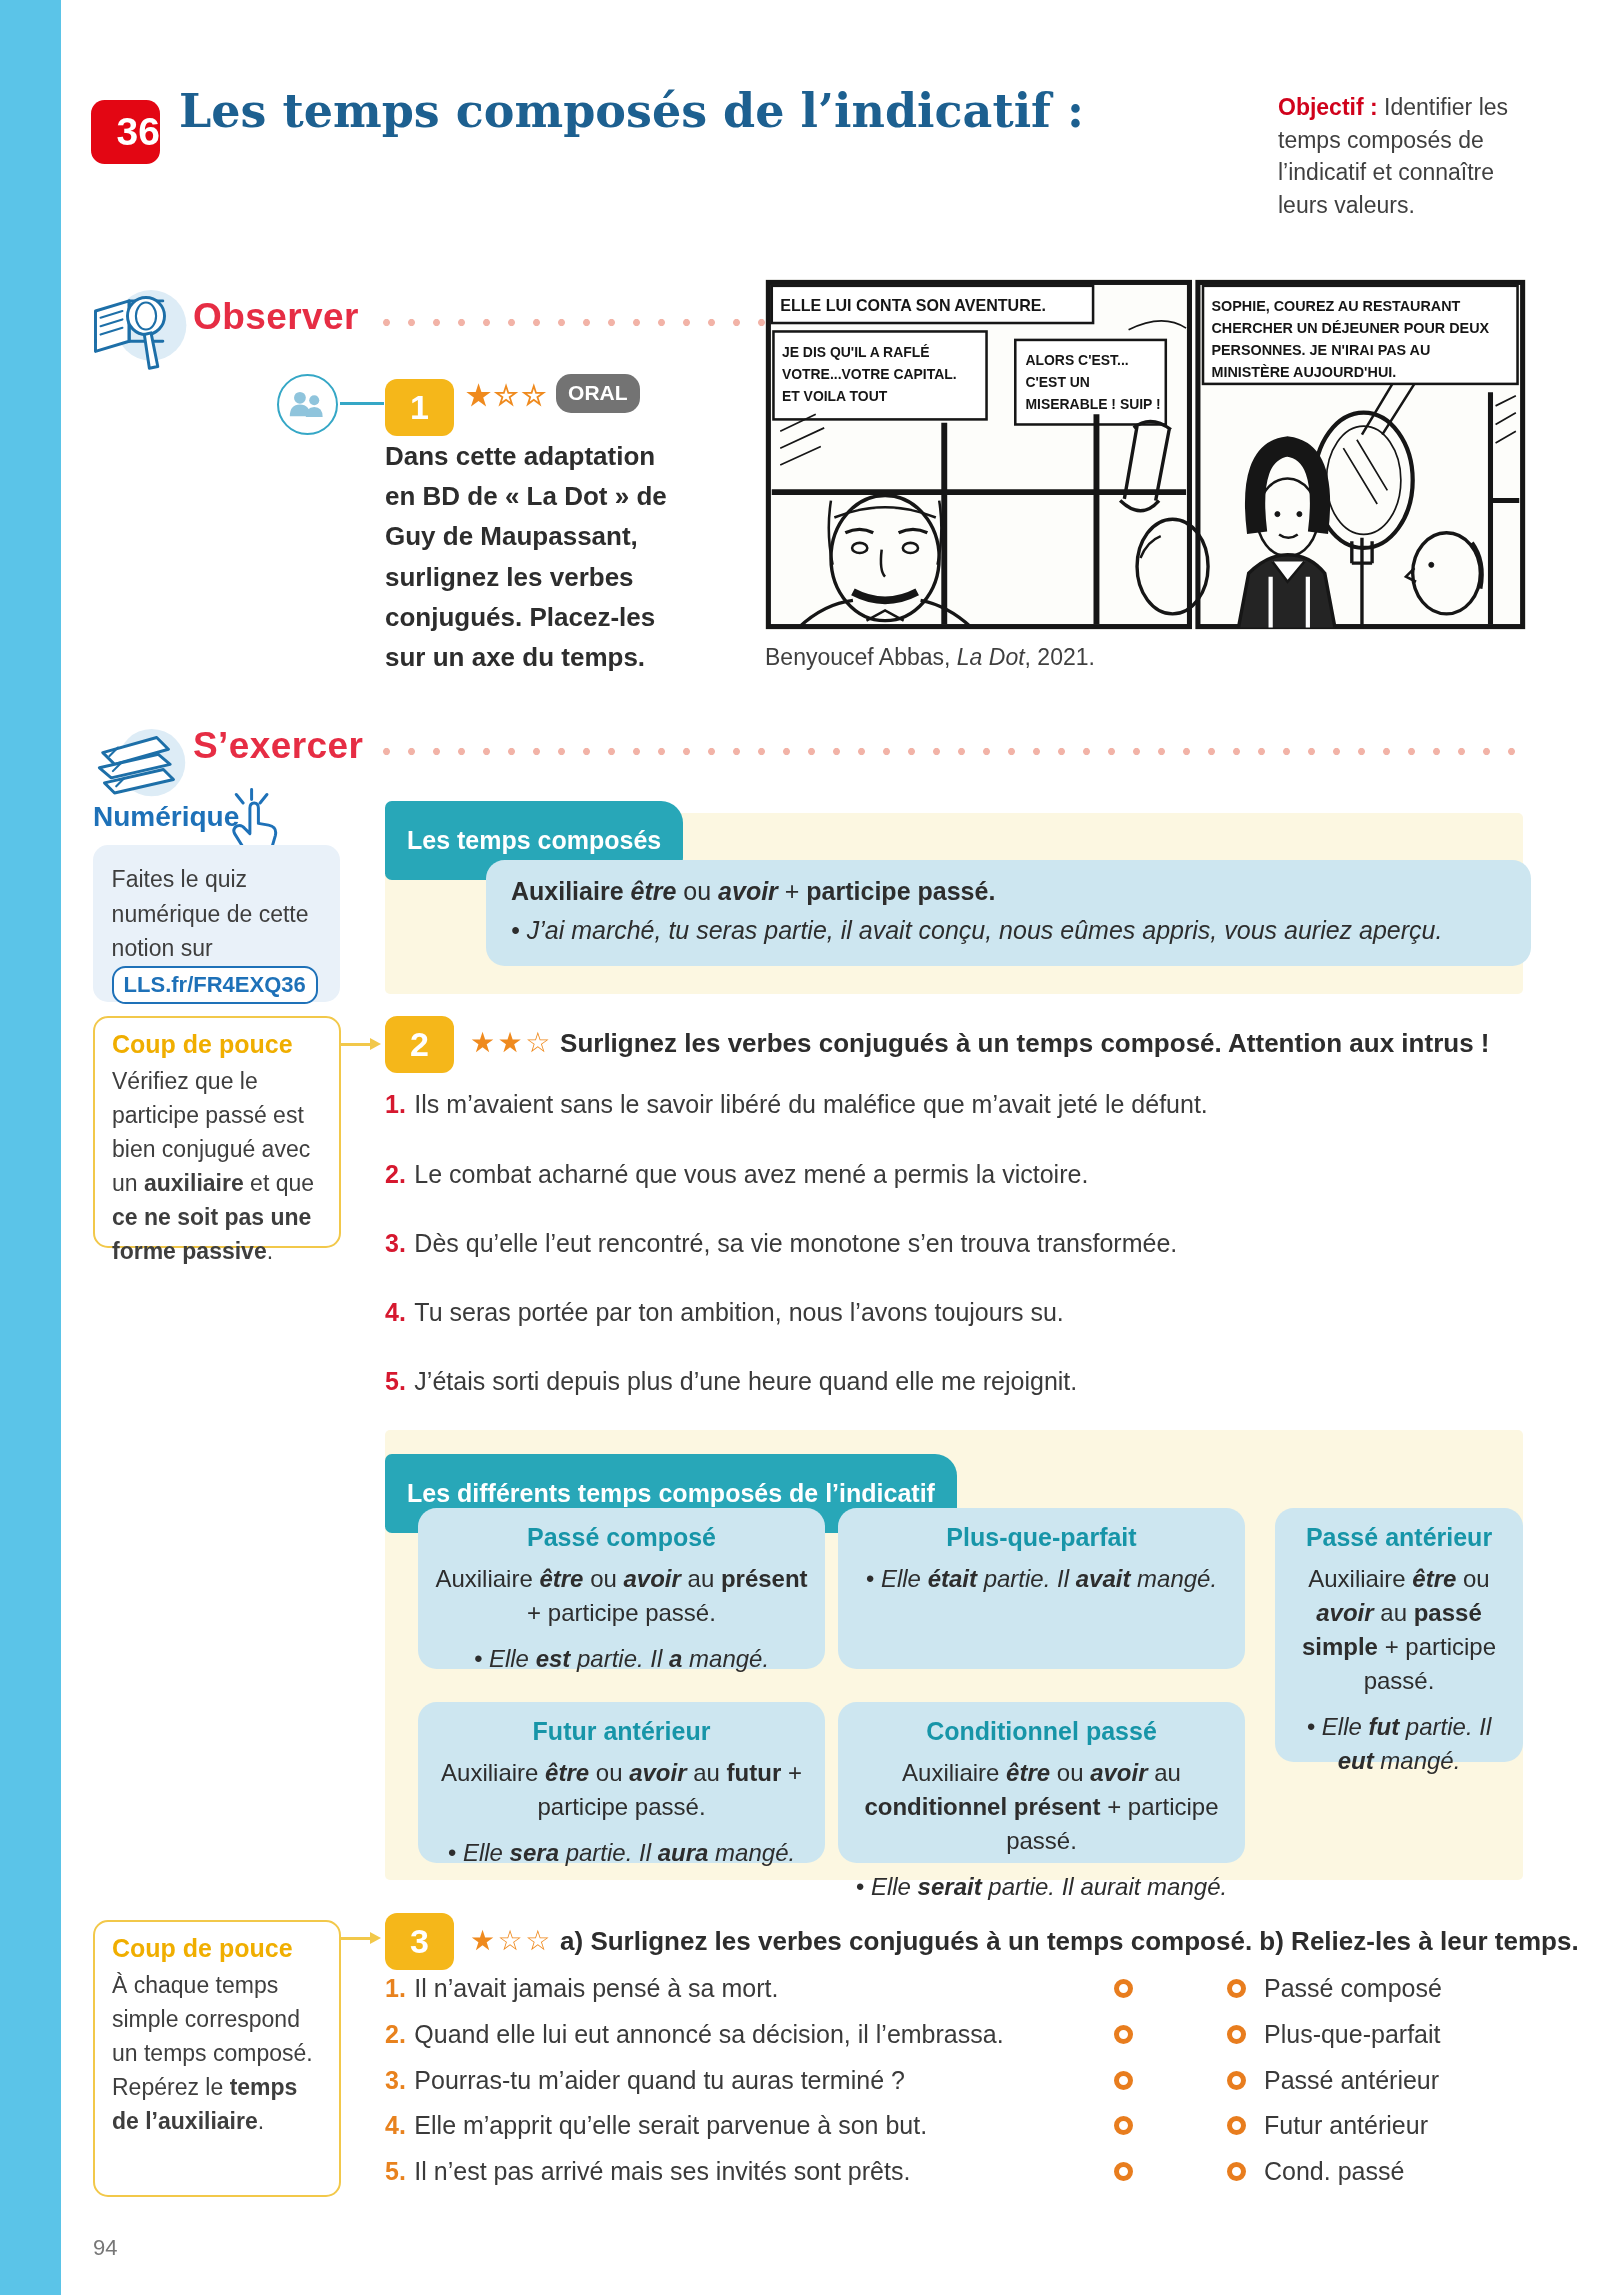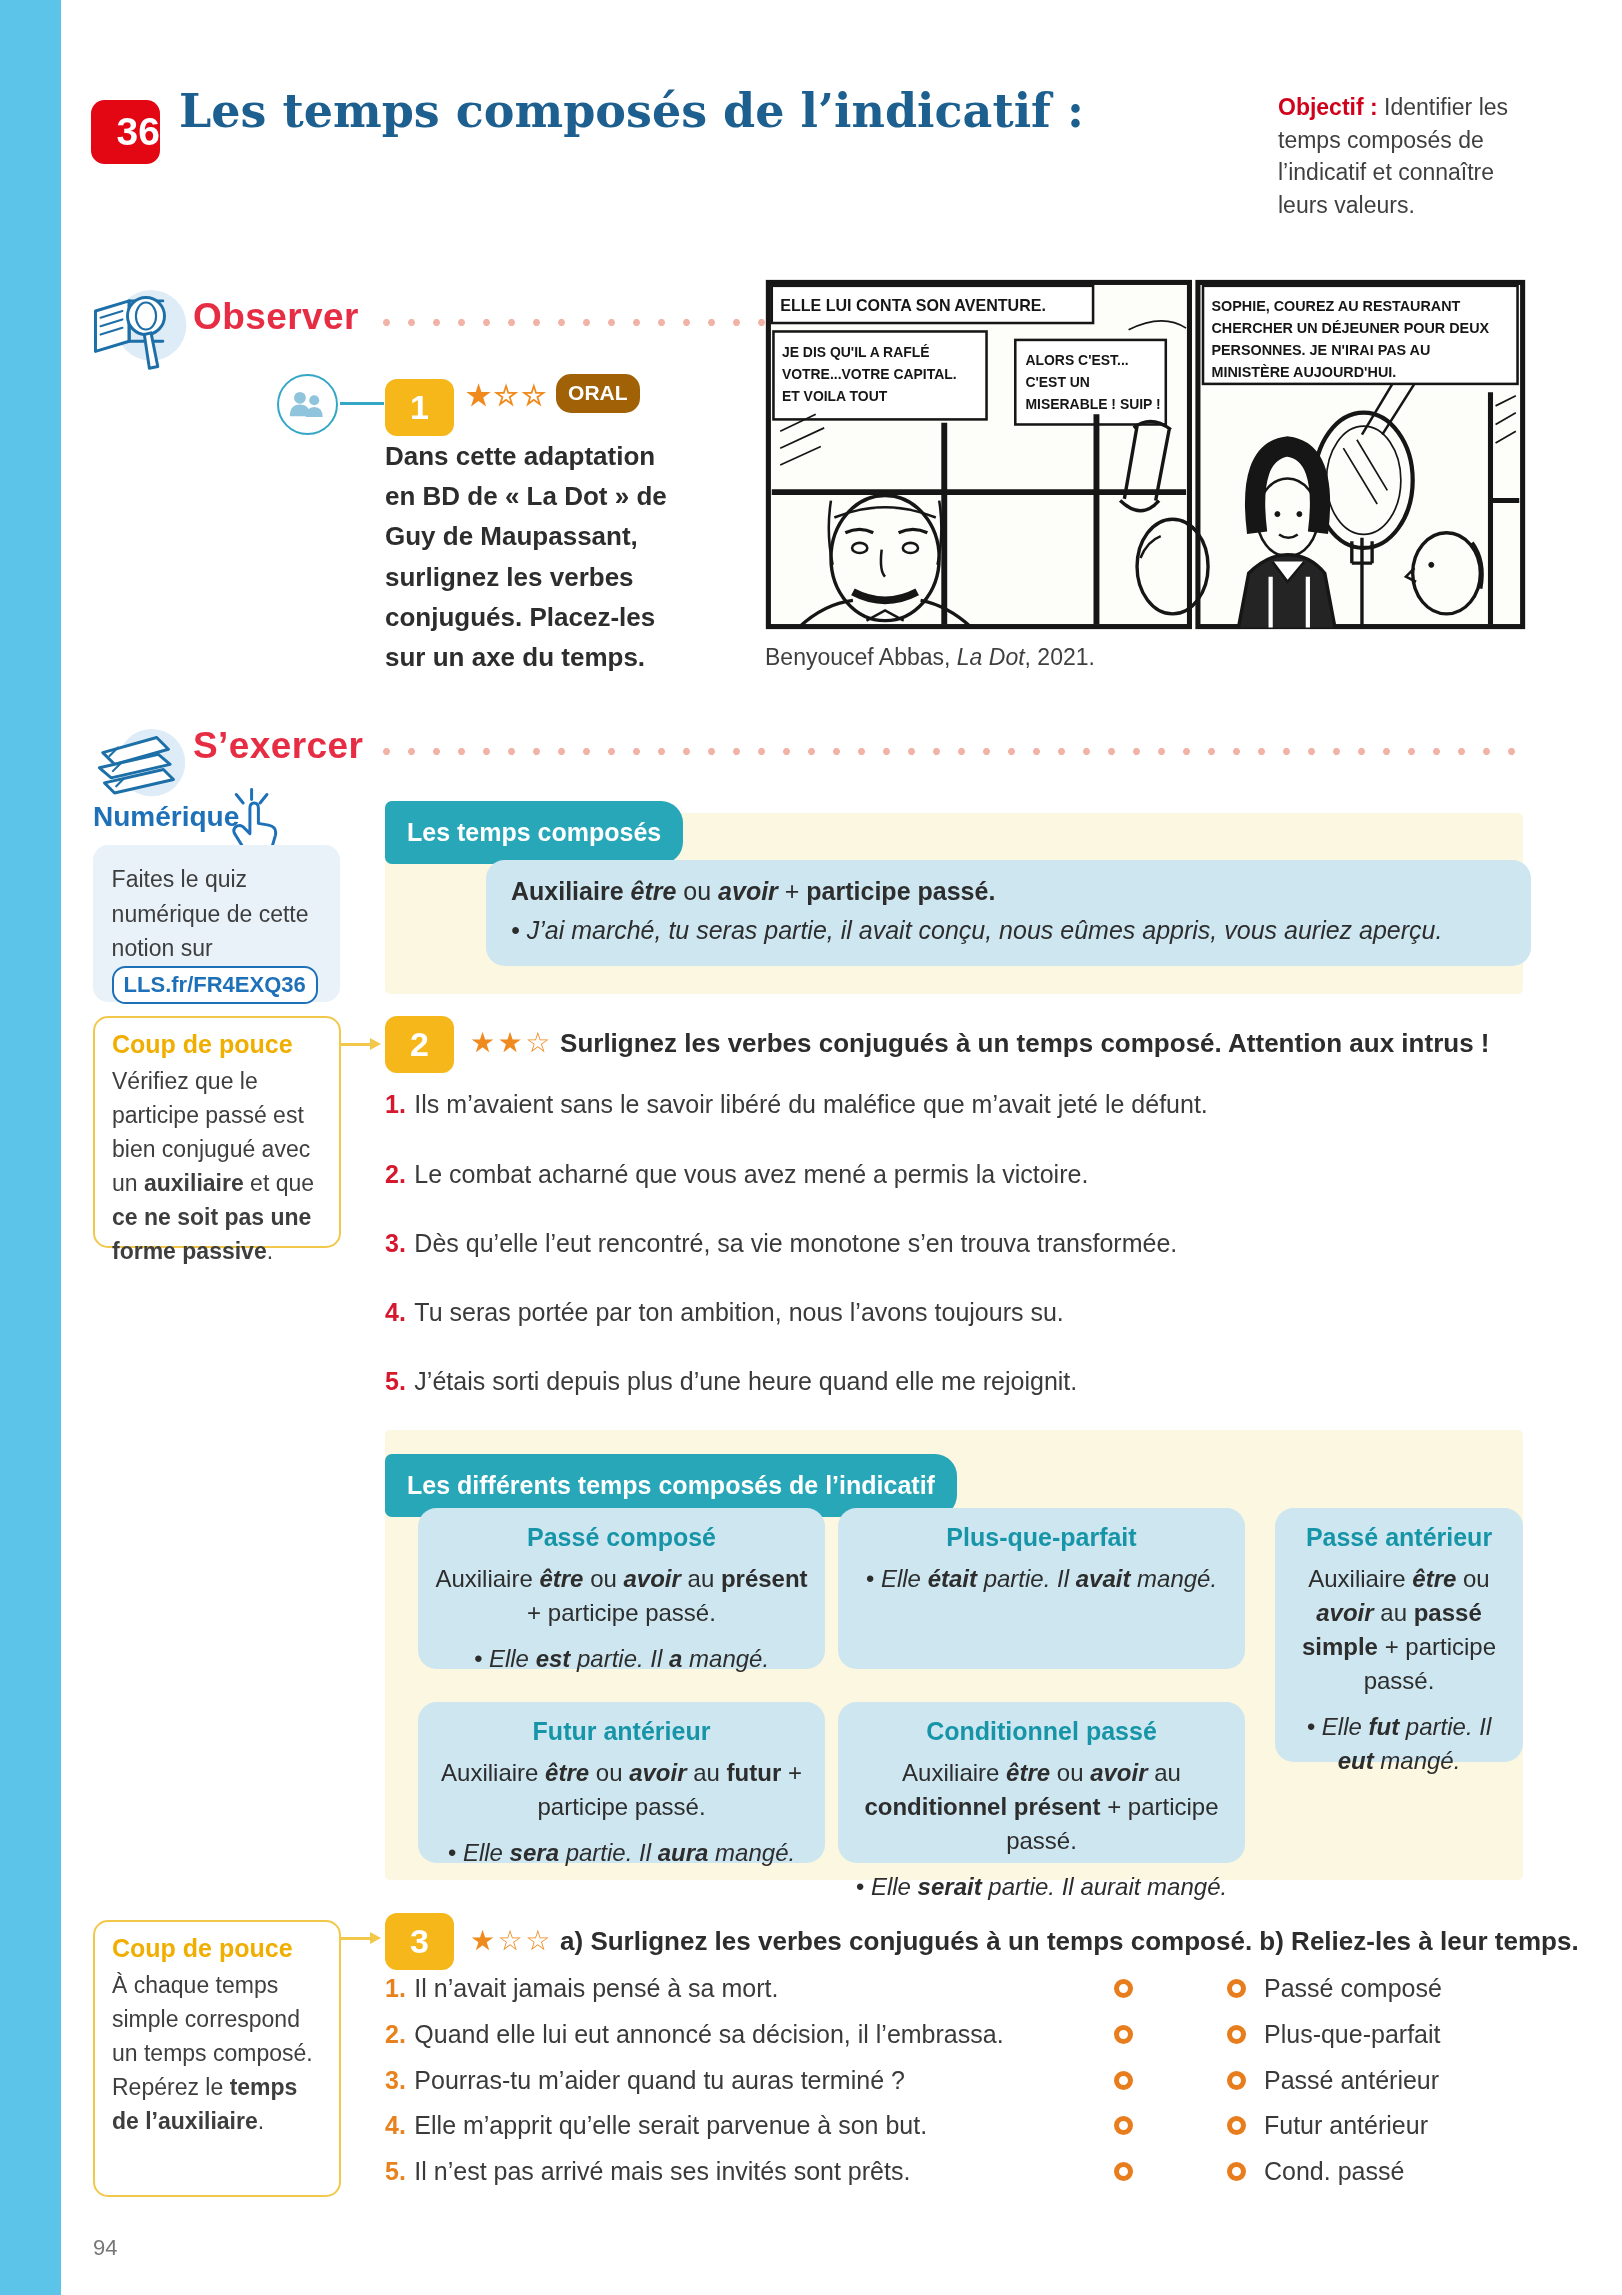--- a/index.html
+++ b/index.html
@@ -21,28 +21,28 @@
            background-size:25px 8.5px;background-repeat:repeat-x;}
   
   .badge{background:#f5b71a;color:#fff;font-weight:700;font-size:34px;border-radius:12px;
          width:69px;height:57px;line-height:57px;text-align:center;}
   .stars{color:#ef8a1e;font-size:28px;letter-spacing:2.5px;white-space:nowrap;}
   .exheader{font-size:26px;font-weight:700;color:#2d2d2d;white-space:nowrap;}
   .item{font-size:25px;color:#3a3a3a;white-space:nowrap;}
   .item .n{font-weight:700;margin-right:8.5px;}
   .red-n .n{color:#d6182f;}
   .orange-n .n{color:#e8821e;}
-  .oral{background:#a16207;color:#fff;font-weight:700;font-size:21px;border-radius:15px;
+  .oral{background:#737373;color:#fff;font-weight:700;font-size:21px;border-radius:15px;
         padding:3.4px 12px;display:inline-block;vertical-align:5px;}
   .badge-inline{display:inline-block;vertical-align:-13.5px;margin-right:12px;}
   .ex1text{width:304px;font-size:26px;font-weight:700;color:#2d2d2d;line-height:1.55;}
   
   .ybox{background:#fcf7e1;border-radius:5px;}
   .pill-teal{background:#28a7b8;color:#fff;font-weight:700;font-size:25px;
-             padding:17px 22px;border-radius:6.8px 22px 22px 6.8px;display:inline-block;white-space:nowrap;}
+             padding:25px 22px;border-radius:6.8px 22px 22px 6.8px;display:inline-block;white-space:nowrap;}
   .bluebox{background:#cde6f0;border-radius:18.6px;}
   .rule-line{font-size:25px;color:#2d2d2d;}
   .card{background:#cde6f0;border-radius:18.6px;padding:15px 13.5px;text-align:center;box-sizing:border-box;}
   .card .ct{color:#1795a8;font-size:25px;font-weight:700;margin-bottom:10px;}
   .card .form{font-size:24px;color:#2d2d2d;line-height:1.42;margin-bottom:12px;}
   .card .exm{font-size:24px;color:#2d2d2d;font-style:italic;line-height:1.42;}
   
   .coup{border:2.5px solid #f2c84a;border-radius:15px;background:#fff;padding:12px 17px;box-sizing:border-box;}
   .coup .ct{color:#f0ae00;font-size:25px;font-weight:700;margin-bottom:5px;}
   .coup .body{font-size:23px;color:#3e3e3e;line-height:1.48;}

